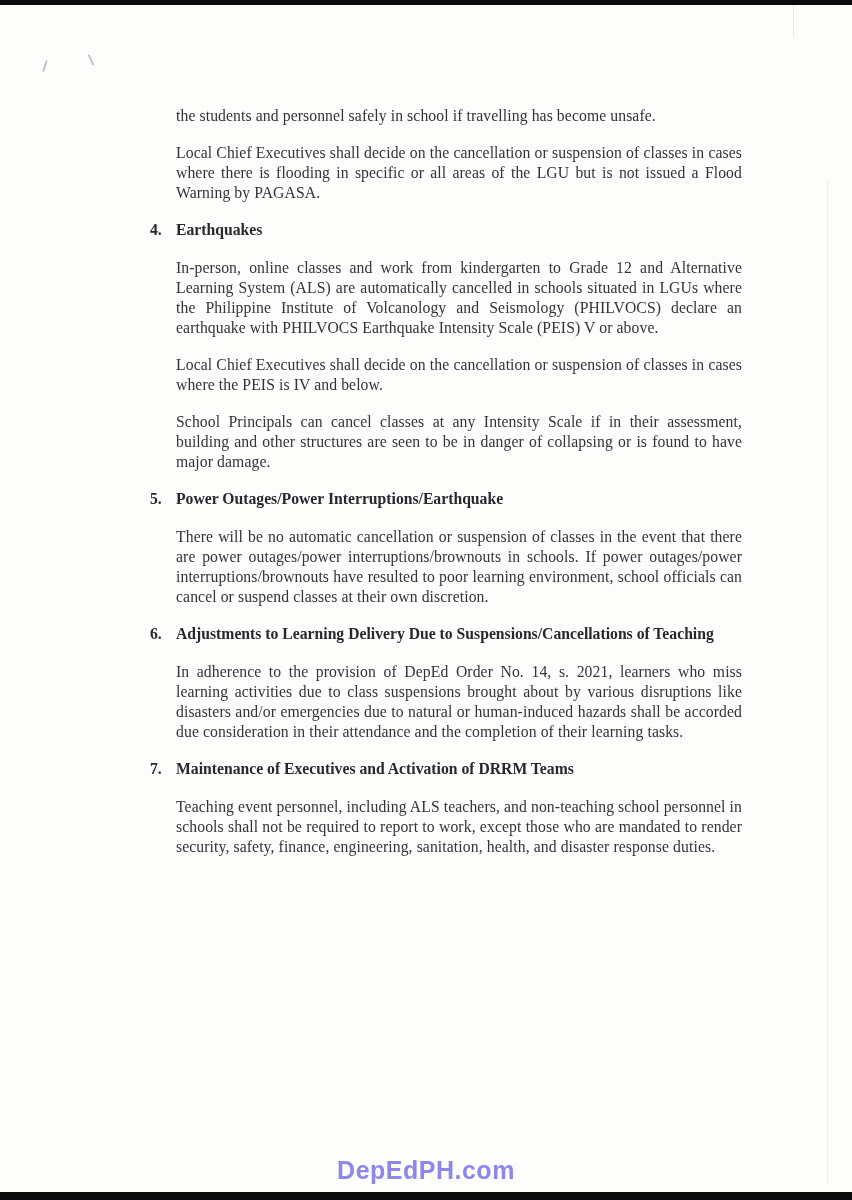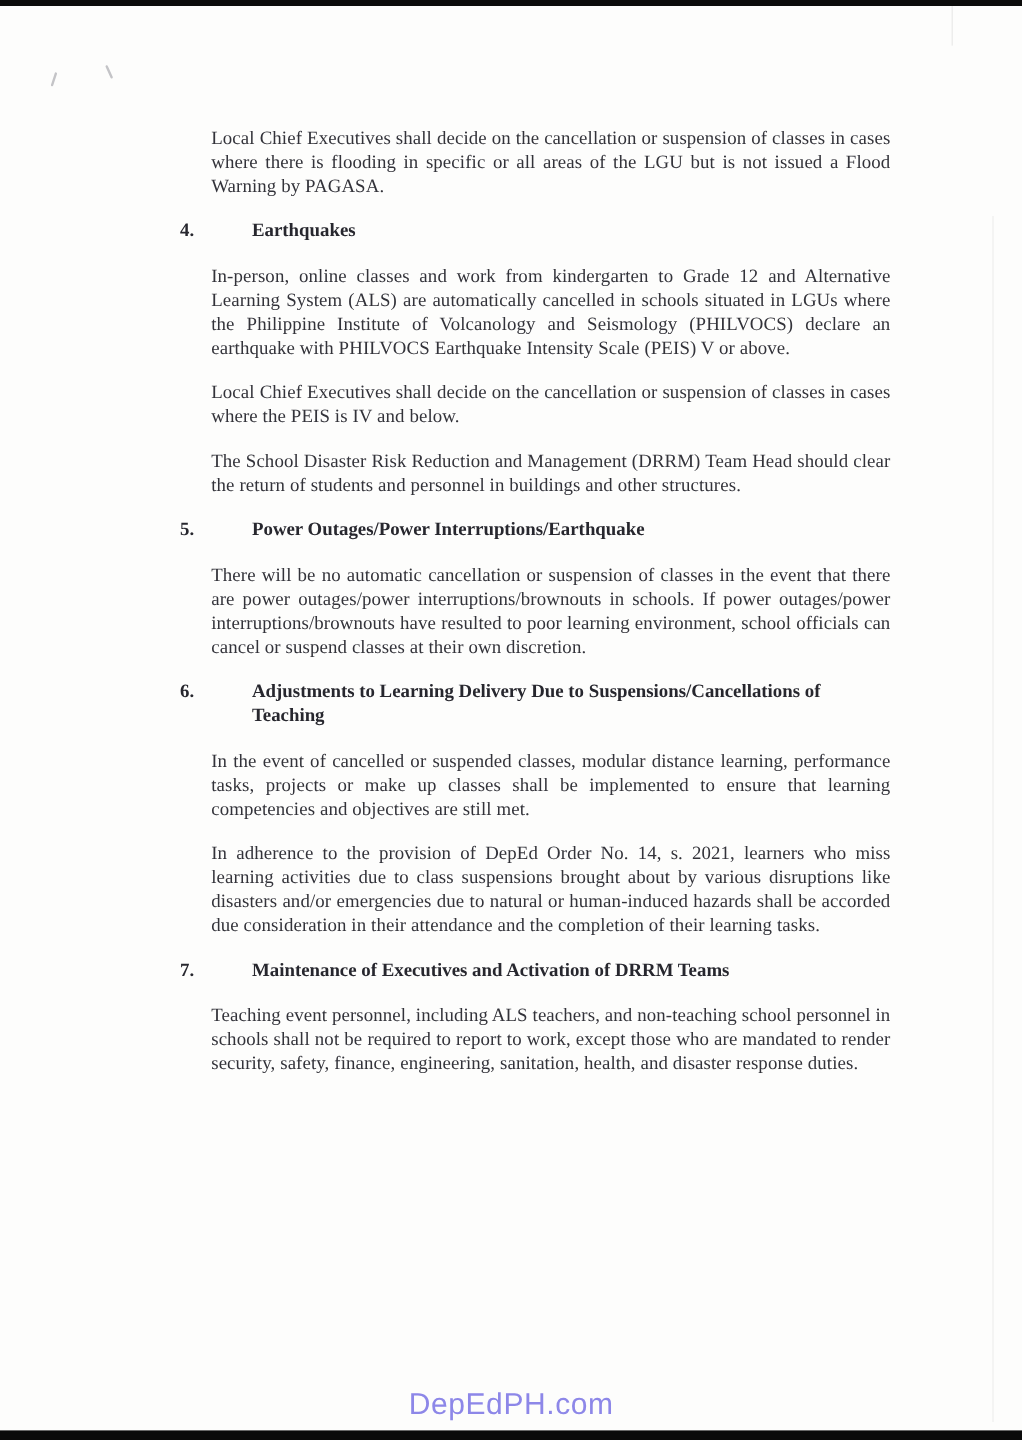--- a/index.html
+++ b/index.html
@@ -75,32 +75,31 @@
     font-weight: bold;
     font-size: 15.7px;
     line-height: 20px;
     color: #27272e;
   }
   .section-heading .sec-num {
     flex: 0 0 26px;
   }
   .section-heading .sec-title {
     flex: 1 1 auto;
-    margin-left: 34px;
   }
 
   
   .watermark {
     position: absolute;
     bottom: 15px;
     left: 0;
     width: 852px;
     text-align: center;
     font-family: "Liberation Sans", "DejaVu Sans", sans-serif;
-    font-weight: normal;
+    font-weight: bold;
     font-size: 25px;
     letter-spacing: 0.5px;
     color: #8d87e8;
   }
 </style>
 </head>
 <body>
 
 <div class="page">
 
@@ -108,45 +107,45 @@
   <div class="scan-line-right"></div>
   <div class="scan-mark-topright"></div>
 
   <div class="pencil-marks">
     <span class="m1"></span>
     <span class="m2"></span>
   </div>
 
   <div class="doc-content">
 
+    <p class="body-text">the students and personnel safely in school if travelling has become unsafe.</p>
 
     <p class="body-text">Local Chief Executives shall decide on the cancellation or suspension of classes in cases where there is flooding in specific or all areas of the LGU but is not issued a Flood Warning by PAGASA.</p>
 
     <div class="section-heading">
       <span class="sec-num">4.</span>
       <span class="sec-title">Earthquakes</span>
     </div>
 
     <p class="body-text">In-person, online classes and work from kindergarten to Grade 12 and Alternative Learning System (ALS) are automatically cancelled in schools situated in LGUs where the Philippine Institute of Volcanology and Seismology (PHILVOCS) declare an earthquake with PHILVOCS Earthquake Intensity Scale (PEIS) V or above.</p>
     <p class="body-text">Local Chief Executives shall decide on the cancellation or suspension of classes in cases where the PEIS is IV and below.</p>
-    <p class="body-text">The School Disaster Risk Reduction and Management (DRRM) Team Head should clear the return of students and personnel in buildings and other structures.</p>
+    <p class="body-text">School Principals can cancel classes at any Intensity Scale if in their assessment, building and other structures are seen to be in danger of collapsing or is found to have major damage.</p>
 
     <div class="section-heading">
       <span class="sec-num">5.</span>
       <span class="sec-title">Power Outages/Power Interruptions/Earthquake</span>
     </div>
 
     <p class="body-text">There will be no automatic cancellation or suspension of classes in the event that there are power outages/power interruptions/brownouts in schools. If power outages/power interruptions/brownouts have resulted to poor learning environment, school officials can cancel or suspend classes at their own discretion.</p>
 
     <div class="section-heading">
       <span class="sec-num">6.</span>
       <span class="sec-title">Adjustments to Learning Delivery Due to Suspensions/Cancellations of Teaching</span>
     </div>
 
-    <p class="body-text">In the event of cancelled or suspended classes, modular distance learning, performance tasks, projects or make up classes shall be implemented to ensure that learning competencies and objectives are still met.</p>
     <p class="body-text">In adherence to the provision of DepEd Order No. 14, s. 2021, learners who miss learning activities due to class suspensions brought about by various disruptions like disasters and/or emergencies due to natural or human-induced hazards shall be accorded due consideration in their attendance and the completion of their learning tasks.</p>
 
     <div class="section-heading">
       <span class="sec-num">7.</span>
       <span class="sec-title">Maintenance of Executives and Activation of DRRM Teams</span>
     </div>
 
     <p class="body-text">Teaching event personnel, including ALS teachers, and non-teaching school personnel in schools shall not be required to report to work, except those who are mandated to render security, safety, finance, engineering, sanitation, health, and disaster response duties.</p>
 
   </div>

